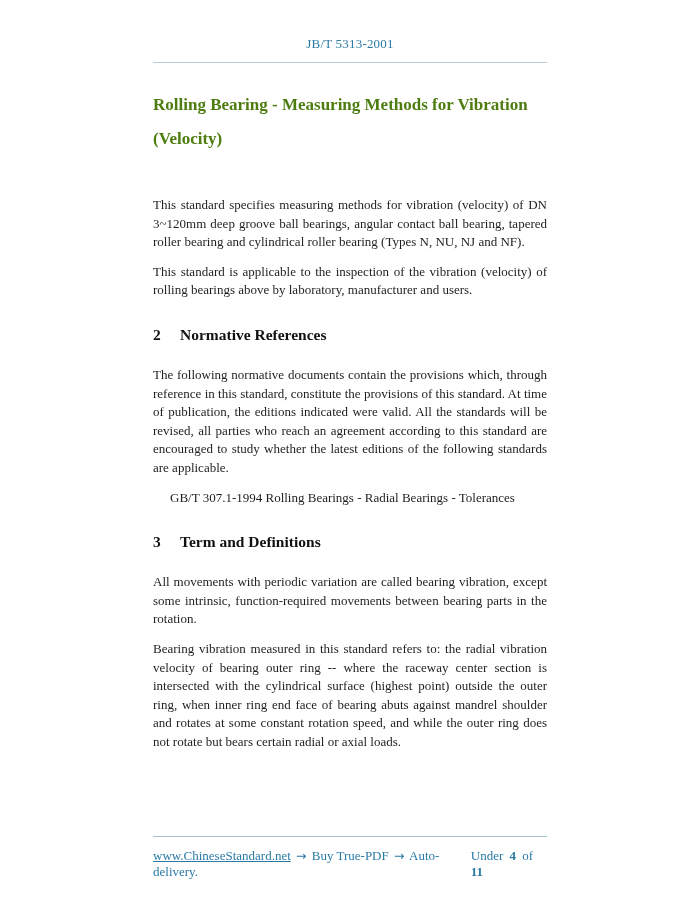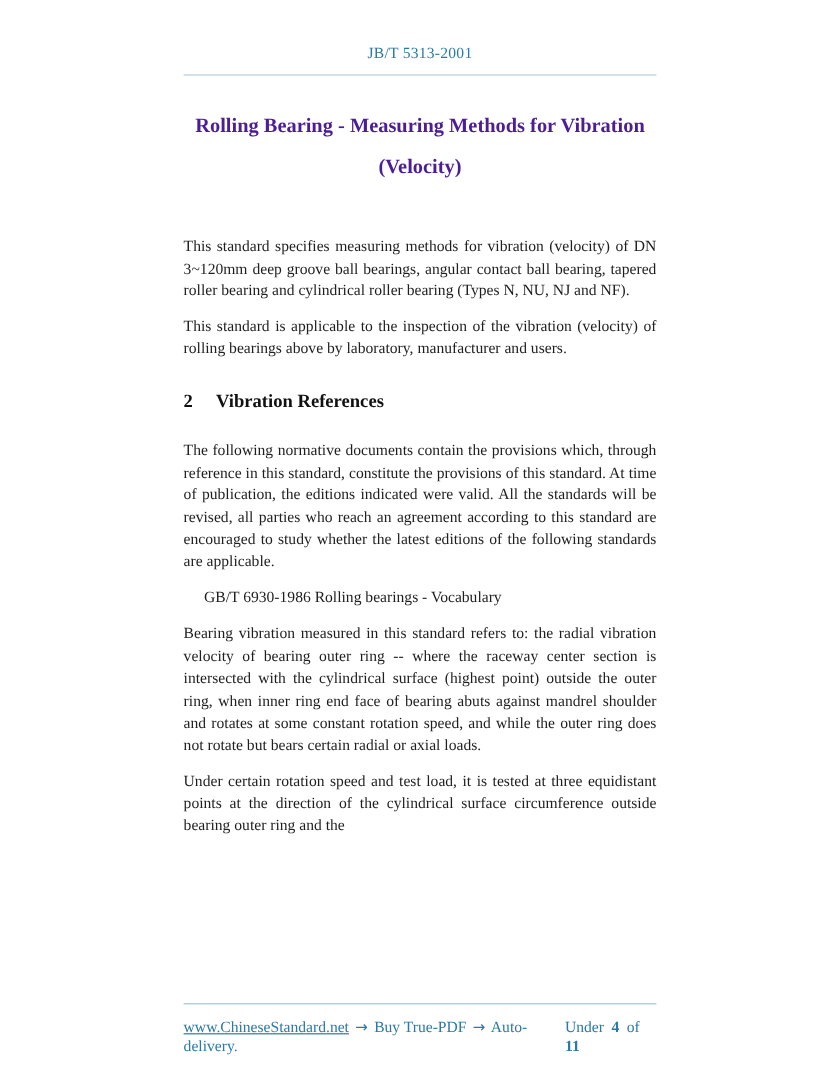--- a/index.html
+++ b/index.html
@@ -23,25 +23,25 @@
   }
   .header-rule {
     margin: 10px 125px 0 125px;
     border-top: 1px solid #b6cdda;
     height: 0;
   }
   .content { margin: 0 125px; }
   .doc-title {
     margin-top: 25px;
     margin-bottom: 40px;
-    text-align: center;
+    text-align: left;
     font-size: 17px;
     font-weight: bold;
     line-height: 34px;
-    color: #4c1d95;
+    color: #4d7c0f;
   }
   .title-line { display: block; }
   .section-heading {
     font-size: 15.5px;
     font-weight: bold;
     margin: 26px 0 22px 0;
     color: #111111;
   }
   .section-heading .sec-num { display: inline-block; min-width: 27px; }
   .body-para {
@@ -97,29 +97,32 @@
 
     <div class="doc-title">
       <span class="title-line">Rolling Bearing - Measuring Methods for Vibration</span>
       <span class="title-line">(Velocity)</span>
     </div>
 
     <p class="body-para">This standard specifies measuring methods for vibration (velocity) of DN 3~120mm deep groove ball bearings, angular contact ball bearing, tapered roller bearing and cylindrical roller bearing (Types N, NU, NJ and NF).</p>
     <p class="body-para">This standard is applicable to the inspection of the vibration (velocity) of rolling bearings above by laboratory, manufacturer and users.</p>
 
     <div class="section-heading">
-      <span class="sec-num">2</span><span>Vibration References</span>
+      <span class="sec-num">2</span><span>Normative References</span>
     </div>
     <p class="body-para">The following normative documents contain the provisions which, through reference in this standard, constitute the provisions of this standard. At time of publication, the editions indicated were valid. All the standards will be revised, all parties who reach an agreement according to this standard are encouraged to study whether the latest editions of the following standards are applicable.</p>
-    <p class="ref-item">GB/T 6930-1986 Rolling bearings - Vocabulary</p>
+    <p class="ref-item">GB/T 307.1-1994 Rolling Bearings - Radial Bearings - Tolerances</p>
 
+    <div class="section-heading">
+      <span class="sec-num">3</span><span>Term and Definitions</span>
+    </div>
 
+    <p class="body-para">All movements with periodic variation are called bearing vibration, except some intrinsic, function-required movements between bearing parts in the rotation.</p>
     <p class="body-para">Bearing vibration measured in this standard refers to: the radial vibration velocity of bearing outer ring -- where the raceway center section is intersected with the cylindrical surface (highest point) outside the outer ring, when inner ring end face of bearing abuts against mandrel shoulder and rotates at some constant rotation speed, and while the outer ring does not rotate but bears certain radial or axial loads.</p>
 
-    <p class="body-para">Under certain rotation speed and test load, it is tested at three equidistant points at the direction of the cylindrical surface circumference outside bearing outer ring and the</p>
 
   </div>
 
   <div class="doc-footer">
     <div class="footer-rule"></div>
     <div class="footer-row">
       <div class="footer-left">
         <a class="footer-link">www.ChineseStandard.net</a>
         <span class="arrow-glyph">→</span>
         <span>Buy True-PDF</span>

